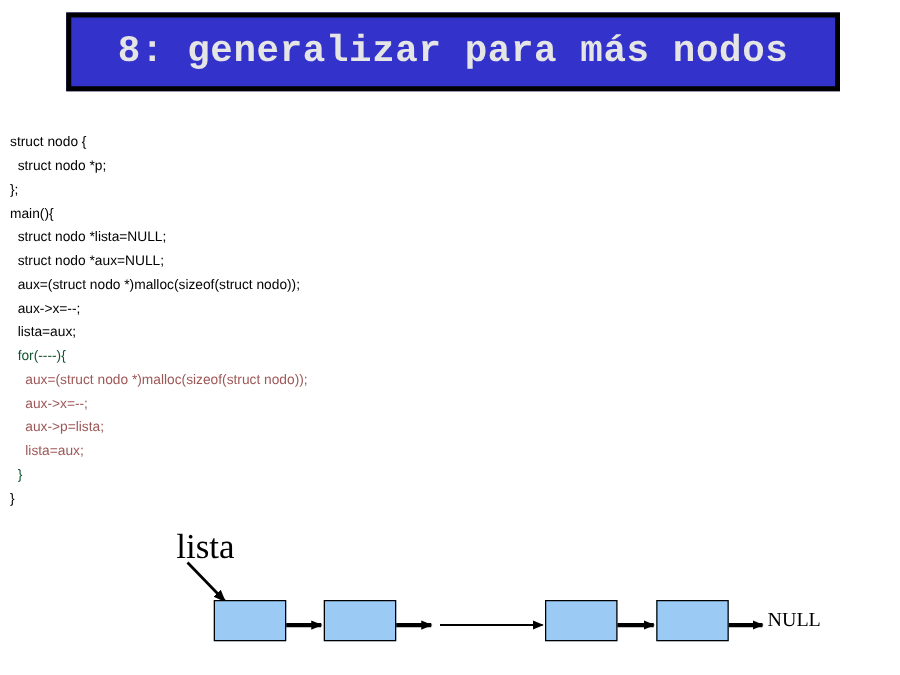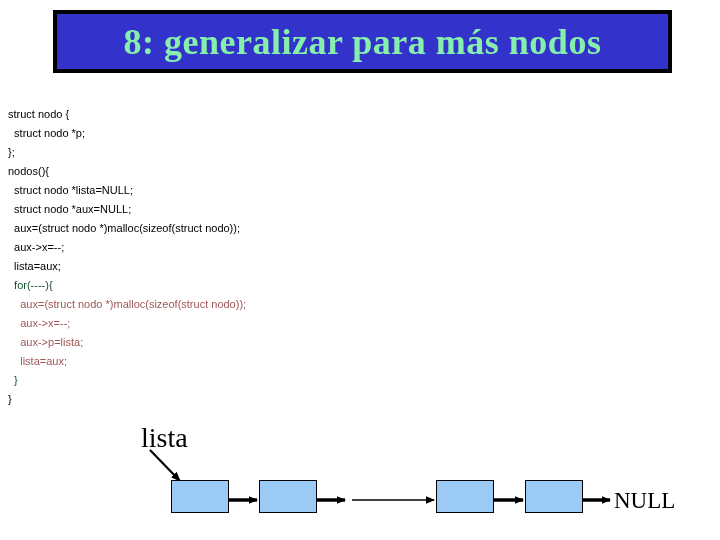--- a/index.html
+++ b/index.html
@@ -23,23 +23,23 @@
     width: 619px;
     height: 63px;
     box-sizing: border-box;
     background: #3333CC;
     border: 4px solid #000000;
     display: flex;
     align-items: center;
     justify-content: center;
   }
   #title-text {
-    color: #86efac;
-    font-family: Liberation Serif, serif;
-    font-size: 36px;
+    color: #e5e5e5;
+    font-family: Liberation Mono, monospace;
+    font-size: 30px;
     font-weight: bold;
     letter-spacing: 0.5px;
     white-space: nowrap;
     line-height: 1;
   }
 
   
   #code-block {
     position: absolute;
     left: 8px;
@@ -74,21 +74,21 @@
     font-family: "Liberation Serif", serif;
     font-size: 28px;
     color: #000000;
     line-height: 1;
   }
   #null-label {
     position: absolute;
     left: 614px;
     top: 489px;
     font-family: "Liberation Serif", serif;
-    font-size: 23px;
+    font-size: 16px;
     color: #000000;
     line-height: 1;
     text-align: right;
   }
   .node-box {
     position: absolute;
     width: 58px;
     height: 33px;
     box-sizing: border-box;
     background: #9BCBF5;
@@ -103,21 +103,21 @@
 <body>
 
 <div id="title-banner">
   <span id="title-text">8: generalizar para más nodos</span>
 </div>
 
 <div id="code-block">
     <div class="code-line ">struct nodo {</div>
     <div class="code-line ">  struct nodo *p;</div>
     <div class="code-line ">};</div>
-    <div class="code-line ">nodos(){</div>
+    <div class="code-line ">main(){</div>
     <div class="code-line ">  struct nodo *lista=NULL;</div>
     <div class="code-line ">  struct nodo *aux=NULL;</div>
     <div class="code-line ">  aux=(struct nodo *)malloc(sizeof(struct nodo));</div>
     <div class="code-line ">  aux-&gt;x=--;</div>
     <div class="code-line ">  lista=aux;</div>
     <div class="code-line c-dark-red">  for(----){</div>
     <div class="code-line c-rose">    aux=(struct nodo *)malloc(sizeof(struct nodo));</div>
     <div class="code-line c-rose">    aux-&gt;x=--;</div>
     <div class="code-line c-rose">    aux-&gt;p=lista;</div>
     <div class="code-line c-rose">    lista=aux;</div>

